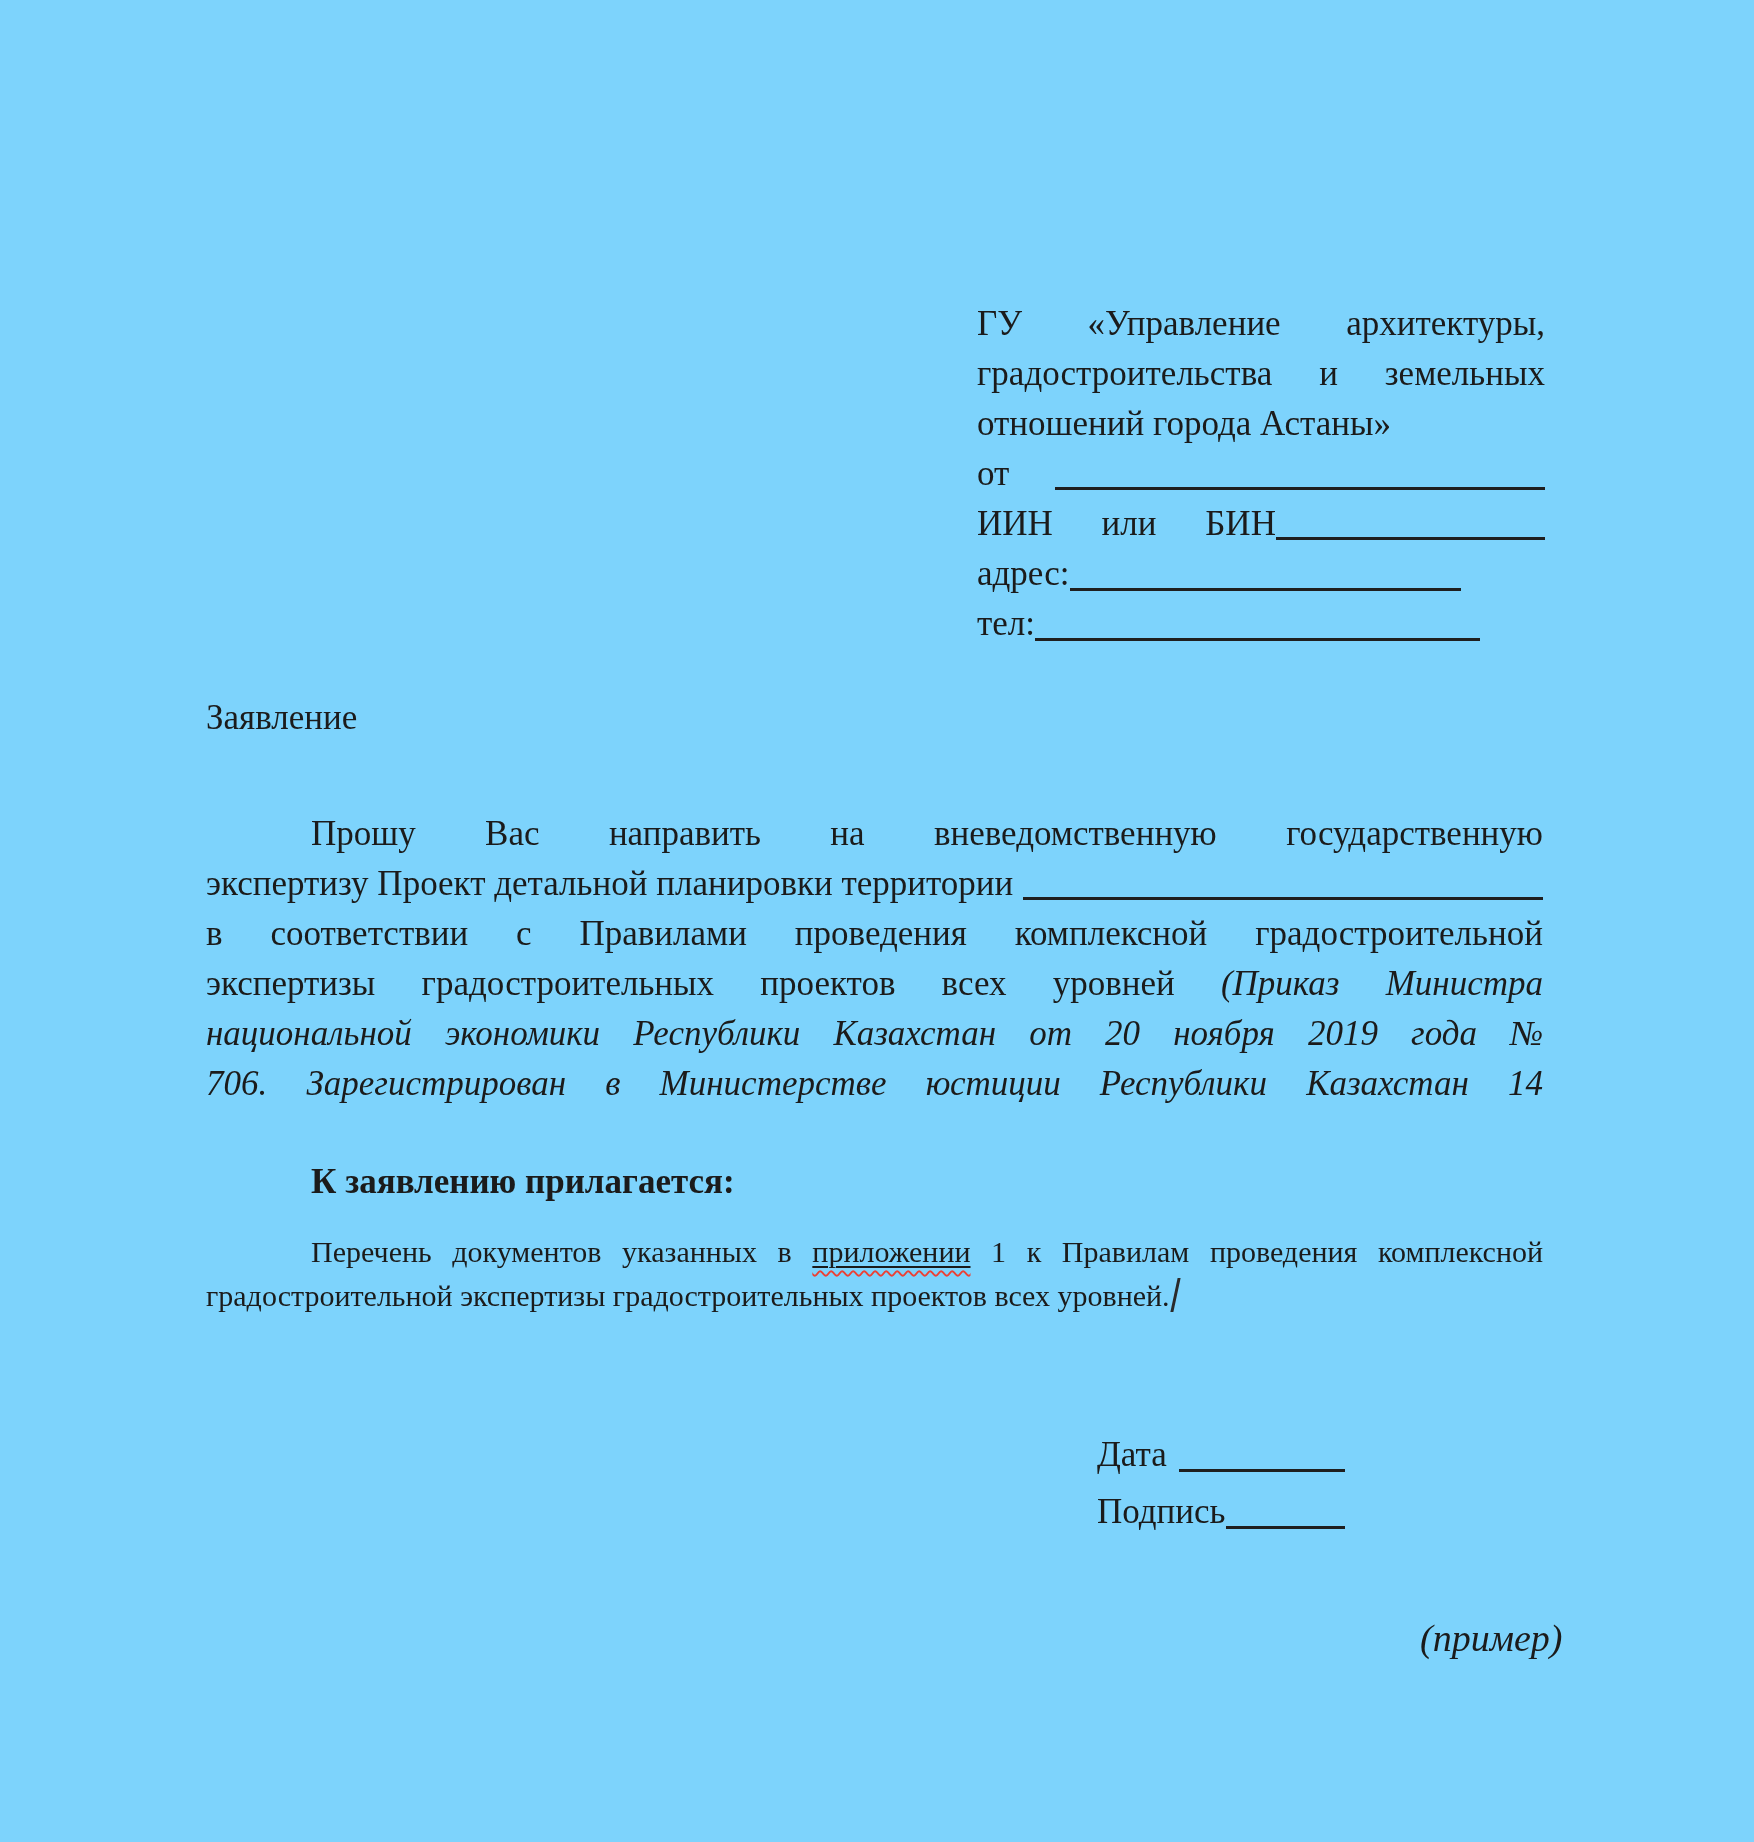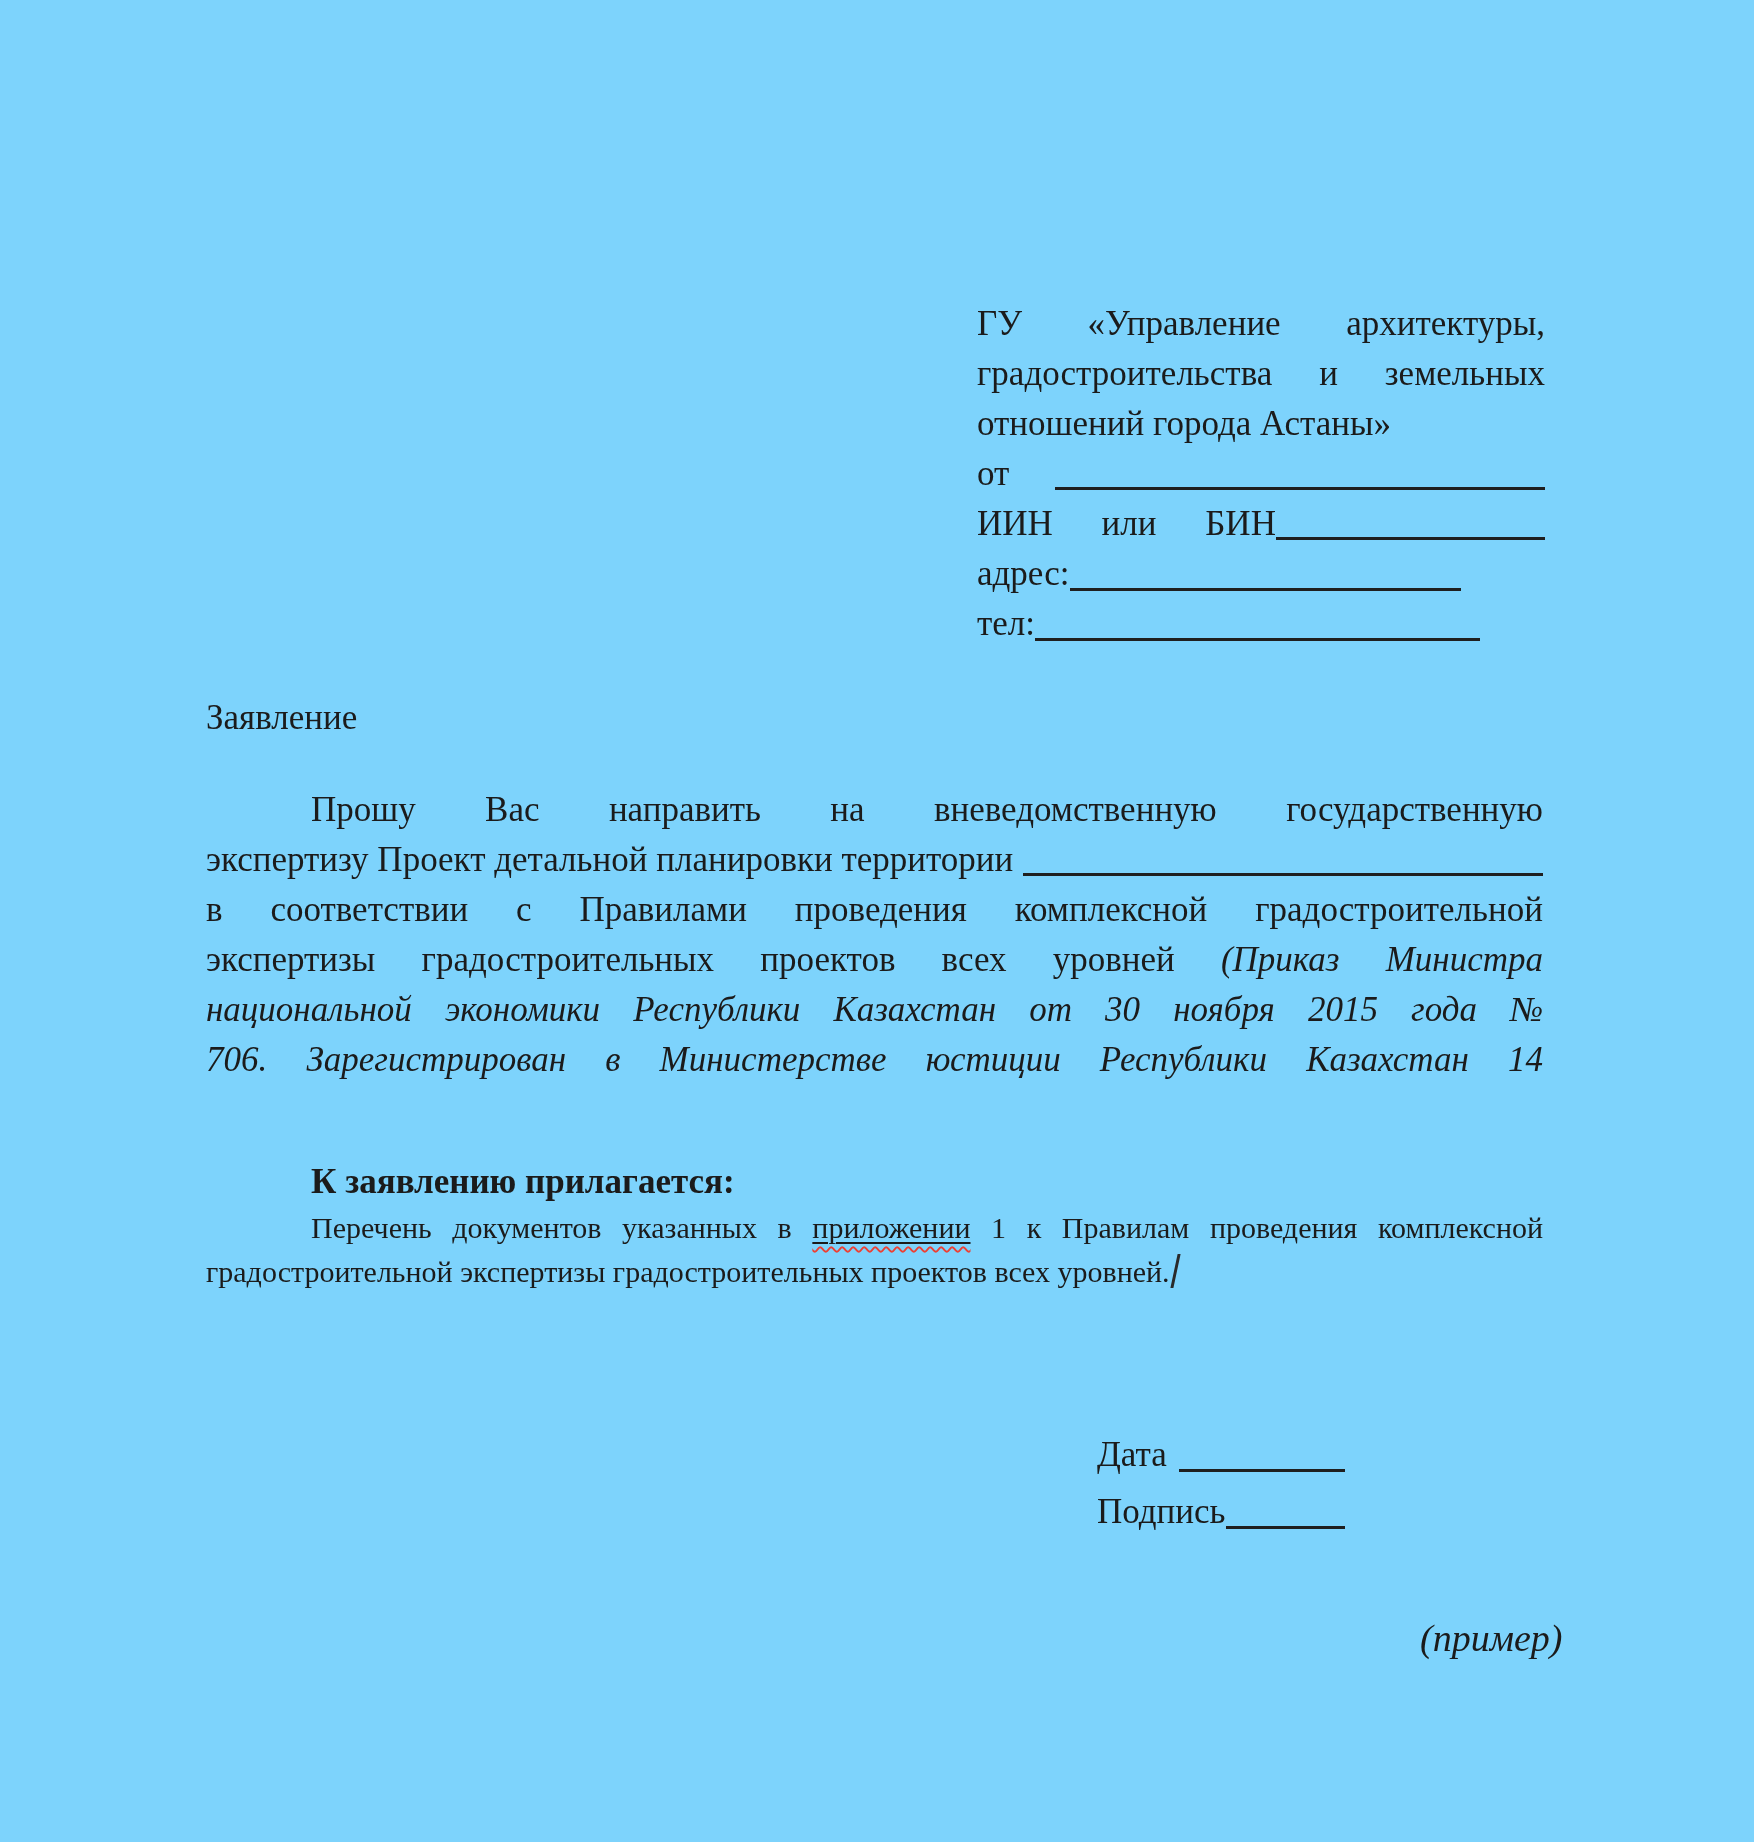--- a/index.html
+++ b/index.html
@@ -46,21 +46,21 @@
   
   .body-par {
     position: absolute;
     left: 206px; top: 785px;
     width: 1337px;
     font-size: 35px;
     line-height: 50px;
   }
   .bline { white-space: nowrap; }
   .bline.jlast { white-space: normal; }
-  .indent { text-indent: 105px; }
+  .indent { text-indent: 105px; margin-top: 24px; }
   .it { font-style: italic; }
   .bline2 { display: flex; align-items: flex-end; }
   .bline2 > span { line-height: 50px; white-space: nowrap; }
   .bline2 .flexfill { margin-left: 10px; }
   
   .attach-heading {
     position: absolute;
     left: 206px; top: 1157px;
     width: 1337px;
     text-indent: 105px;
@@ -145,21 +145,21 @@
     <div class="bline jlast indent">Прошу Вас направить на вневедомственную государственную</div>
     <div class="bline2">
       <span>экспертизу Проект детальной планировки территории</span>
       <span class="flexfill"></span>
     </div>
     <div class="bline jlast">в соответствии с Правилами проведения комплексной градостроительной</div>
     <div class="bline jlast">
       <span>экспертизы градостроительных проектов всех уровней</span>
       <span class="it">(Приказ Министра</span>
     </div>
-    <div class="bline jlast it">национальной экономики Республики Казахстан от 30 ноября 2015 года №</div>
+    <div class="bline jlast it">национальной экономики Республики Казахстан от 20 ноября 2019 года №</div>
     <div class="bline jlast it">706. Зарегистрирован в Министерстве юстиции Республики Казахстан 14</div>
   </div>
 
   <div class="attach-heading">К заявлению прилагается:</div>
   <div class="attach-par">
     <div class="jlast indent">
       <span>Перечень документов указанных в</span>
       <span class="msp-underline"><span class="msp-wavy">приложении</span></span>
       <span>1 к Правилам проведения комплексной</span>
     </div>

